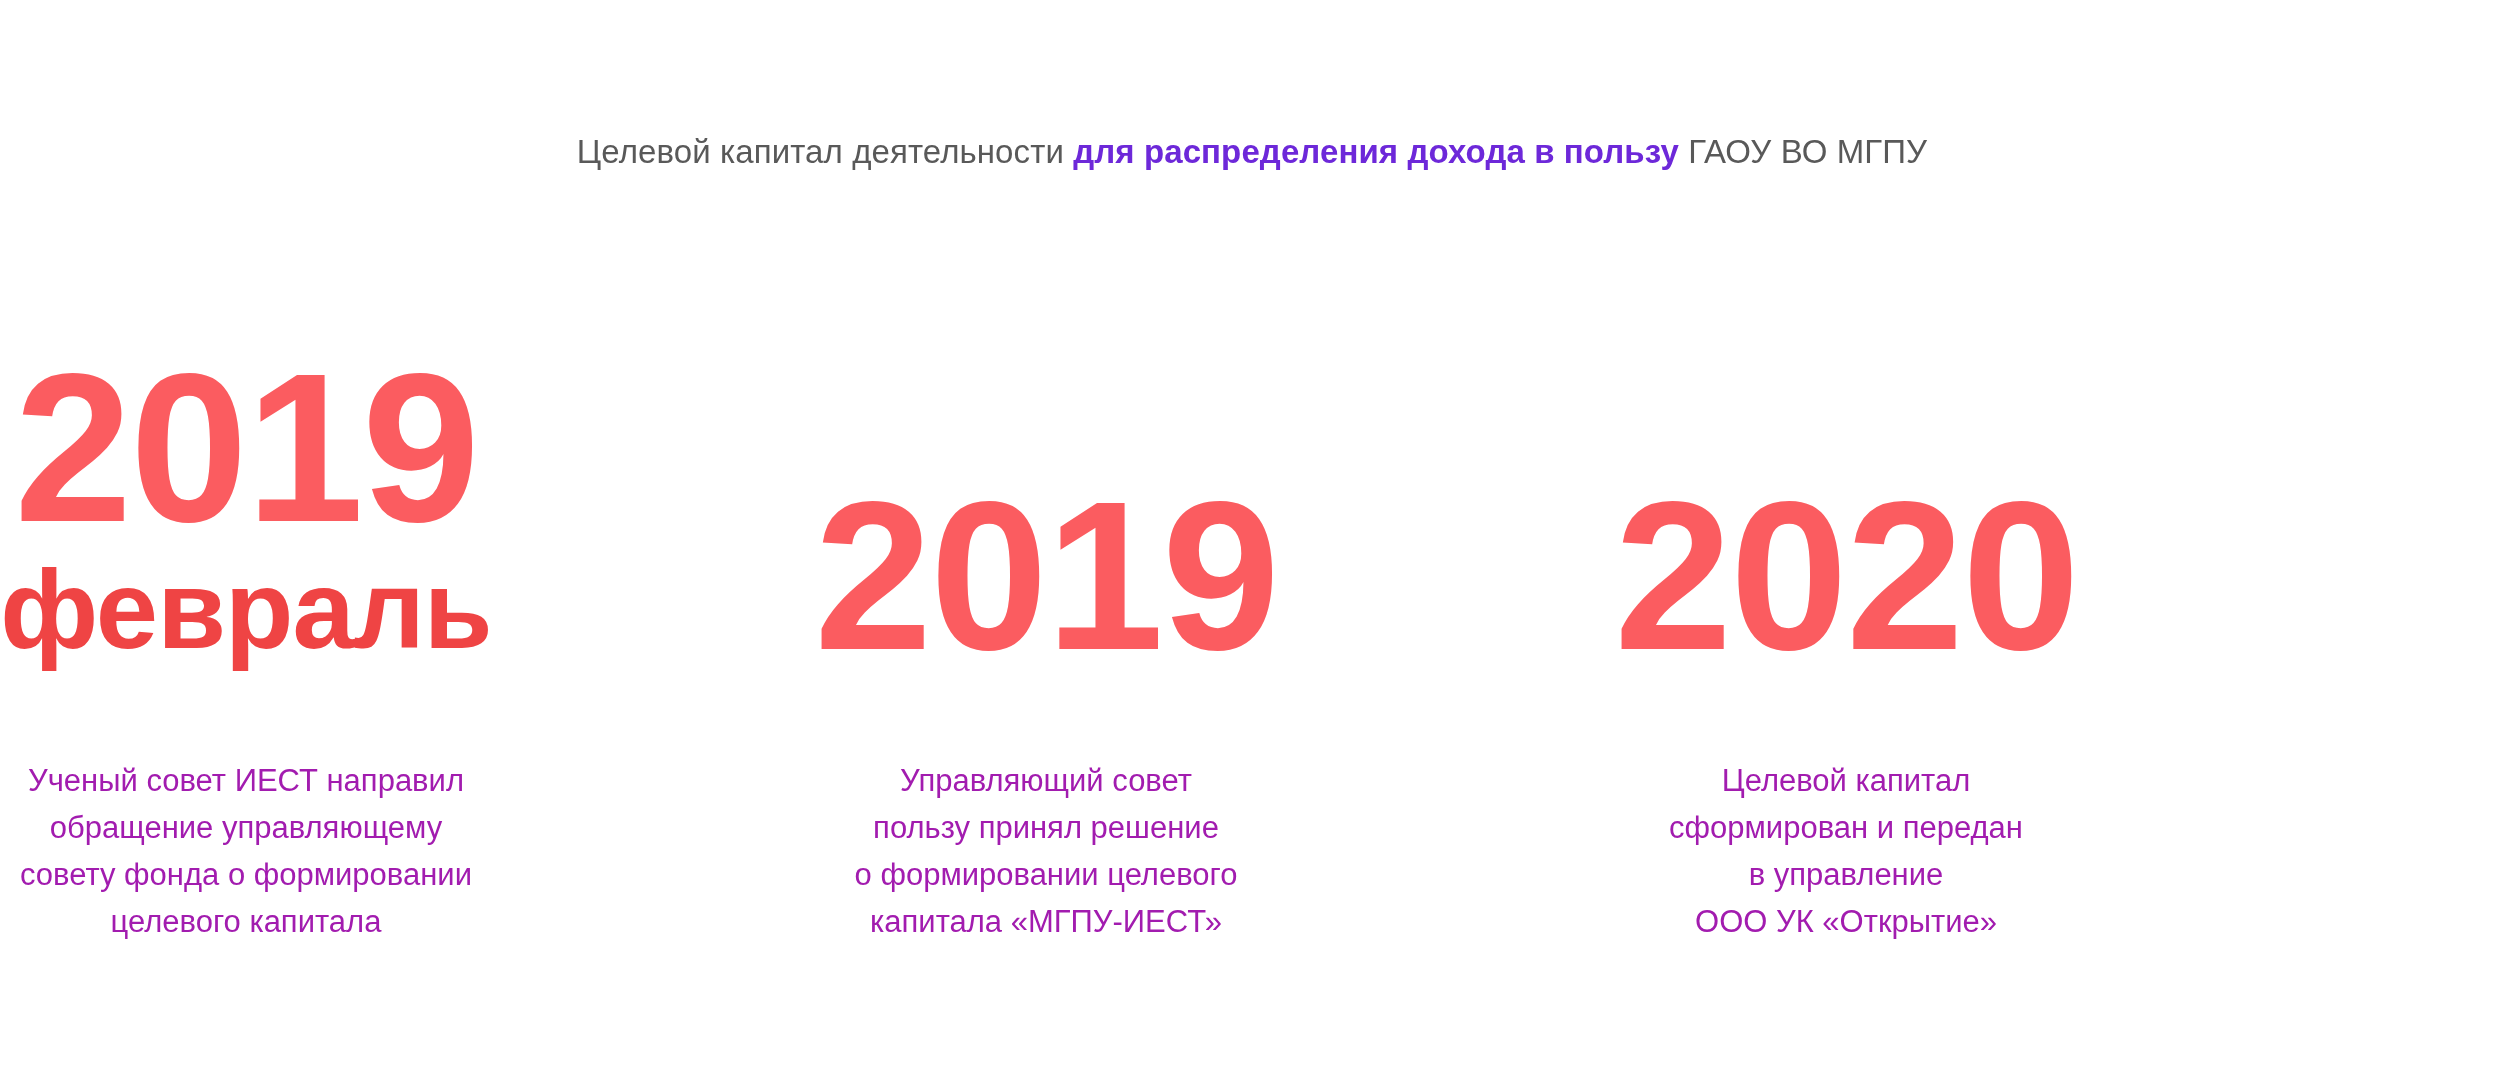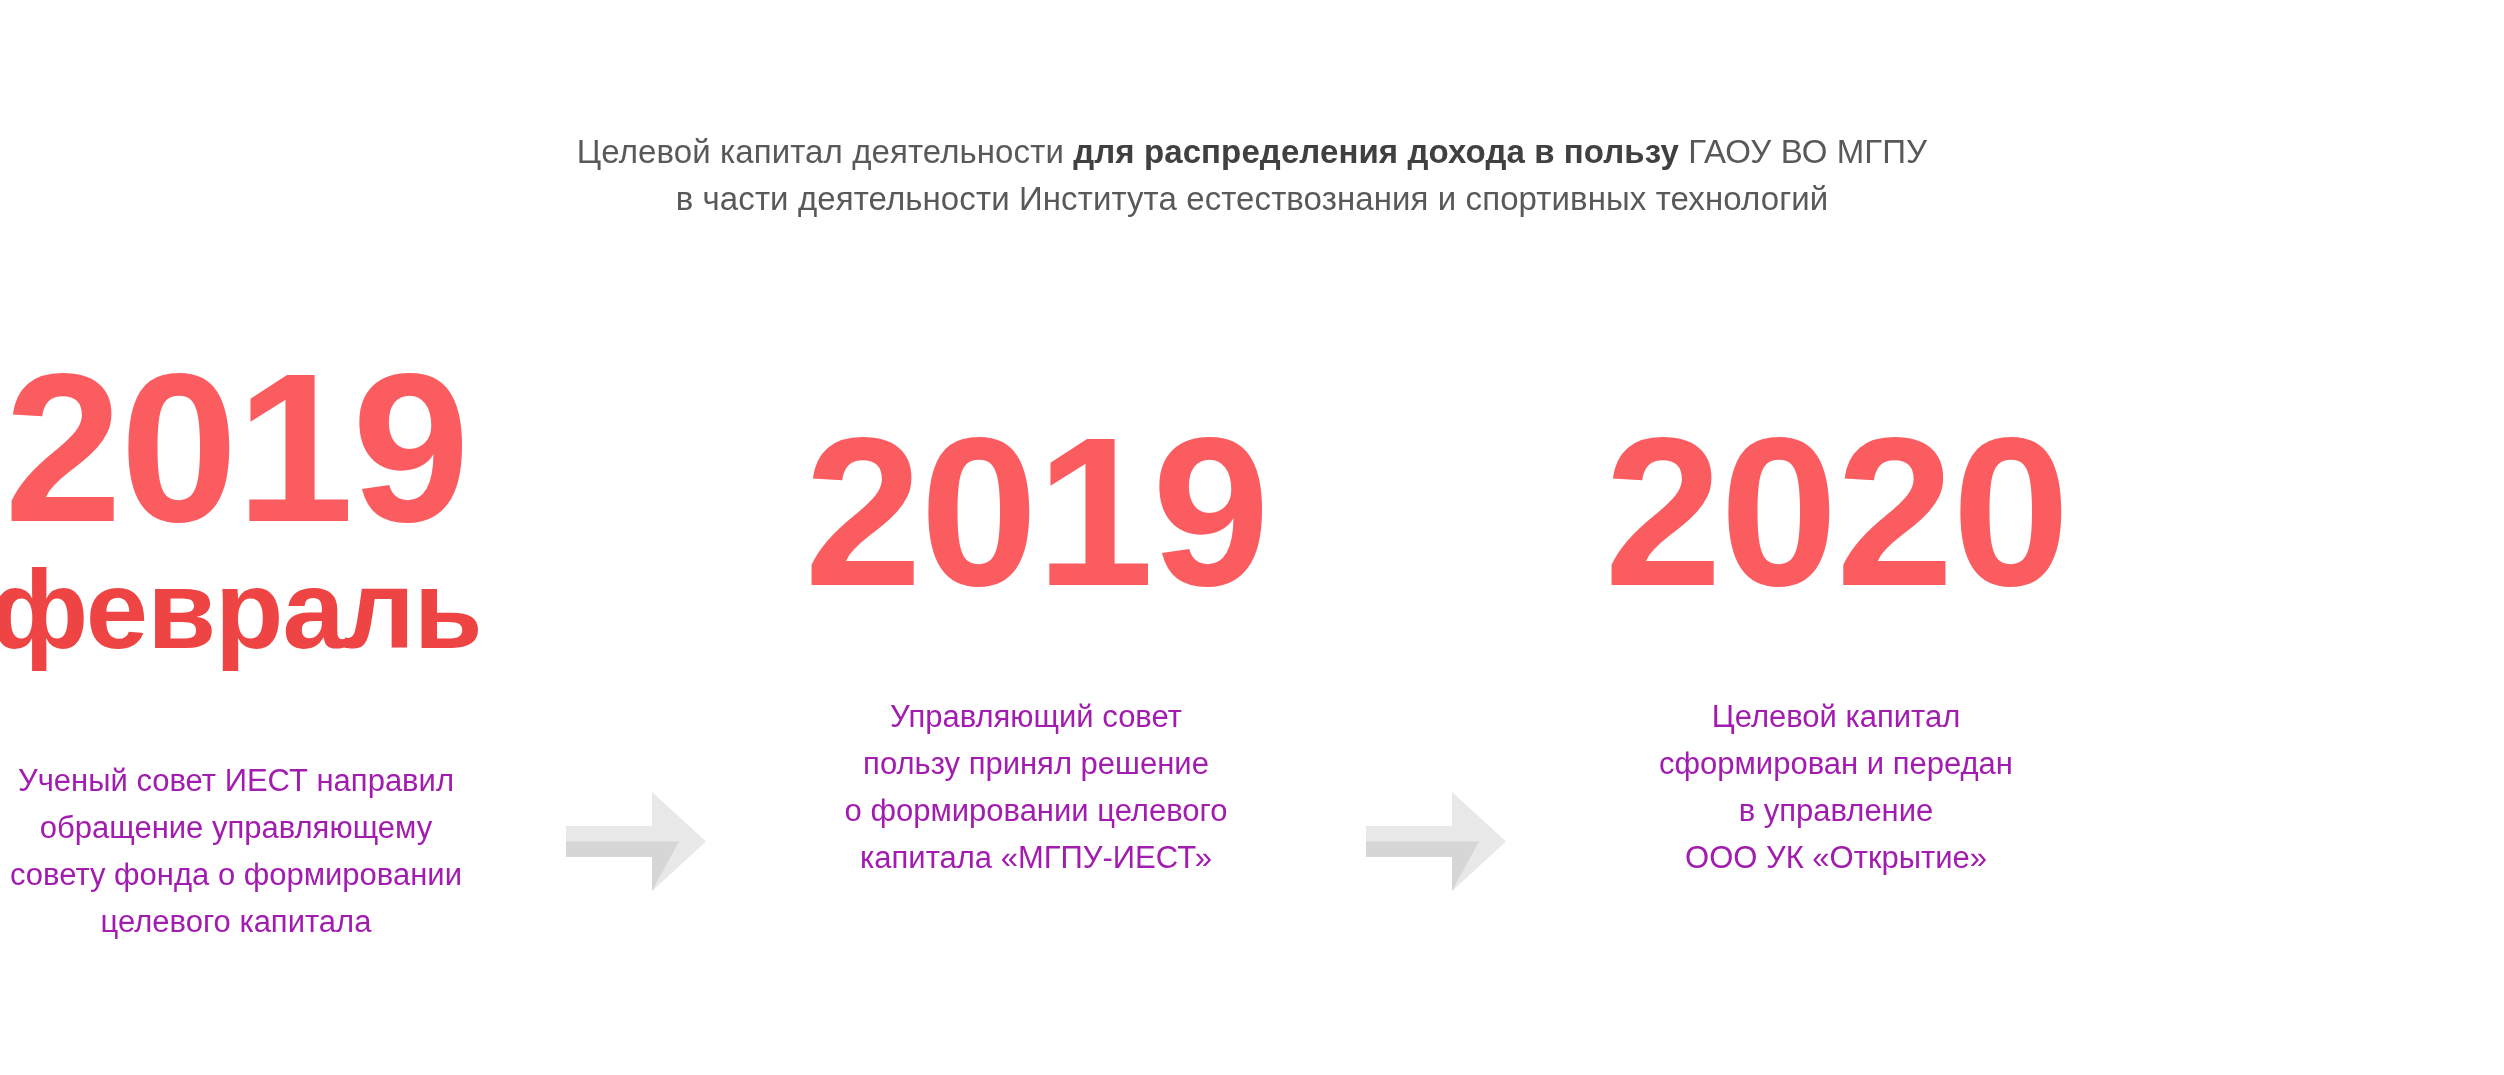--- a/index.html
+++ b/index.html
@@ -31,33 +31,34 @@
     text-align: center;
     font-size: 33px;
     line-height: 47px;
     color: #595959;
     font-weight: 400;
     letter-spacing: 0.1px;
   }
   .header .line { display: block; white-space: nowrap; }
   .header b.strong {
     font-weight: 700;
-    color: #404040;
+    color: #6d28d9;
   }
 
   
   .timeline {
     position: absolute;
     left: 0;
     top: 355px;
     width: 2072px;
     display: flex;
     flex-direction: row;
-    align-items: center;
+    align-items: flex-end;
     justify-content: center;
+    padding-left: 10px;
   }
 
   .step {
     width: 640px;
     flex: 0 0 640px;
     text-align: center;
     position: relative;
   }
 
   .step .year {
@@ -108,21 +109,20 @@
     display: block;
   }
 </style>
 </head>
 <body>
 
 <div class="canvas">
 
   <div class="header">
     <span class="line"><span>Целевой капитал деятельности </span><b class="strong">для распределения дохода в пользу</b><span> ГАОУ ВО МГПУ</span></span>
-    <span class="line">в части деятельности Института естествознания и спортивных технологий</span>
   </div>
 
   <div class="timeline">
 
     <div class="step">
       <span class="year">2019</span>
       <span class="month">февраль</span>
       <span class="desc">Ученый совет ИЕСТ направил
 обращение управляющему
 совету фонда о формировании

